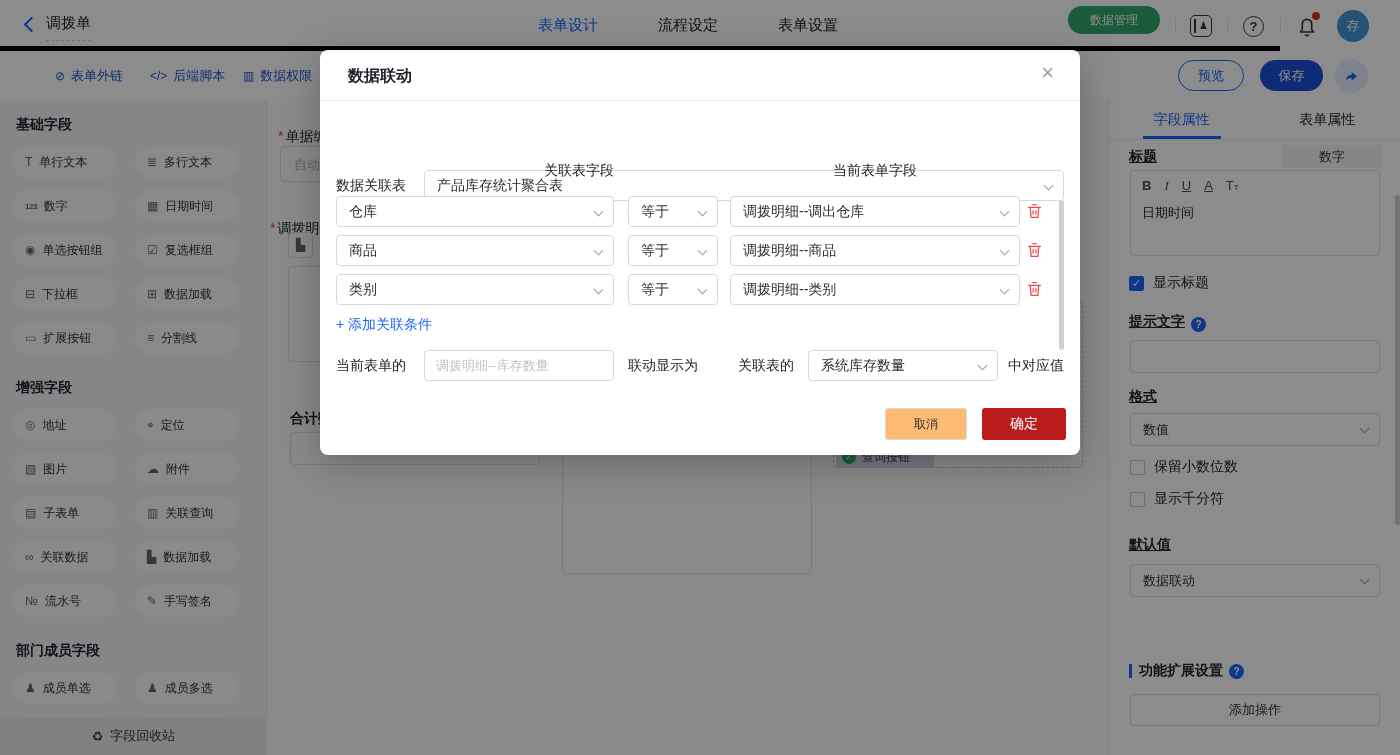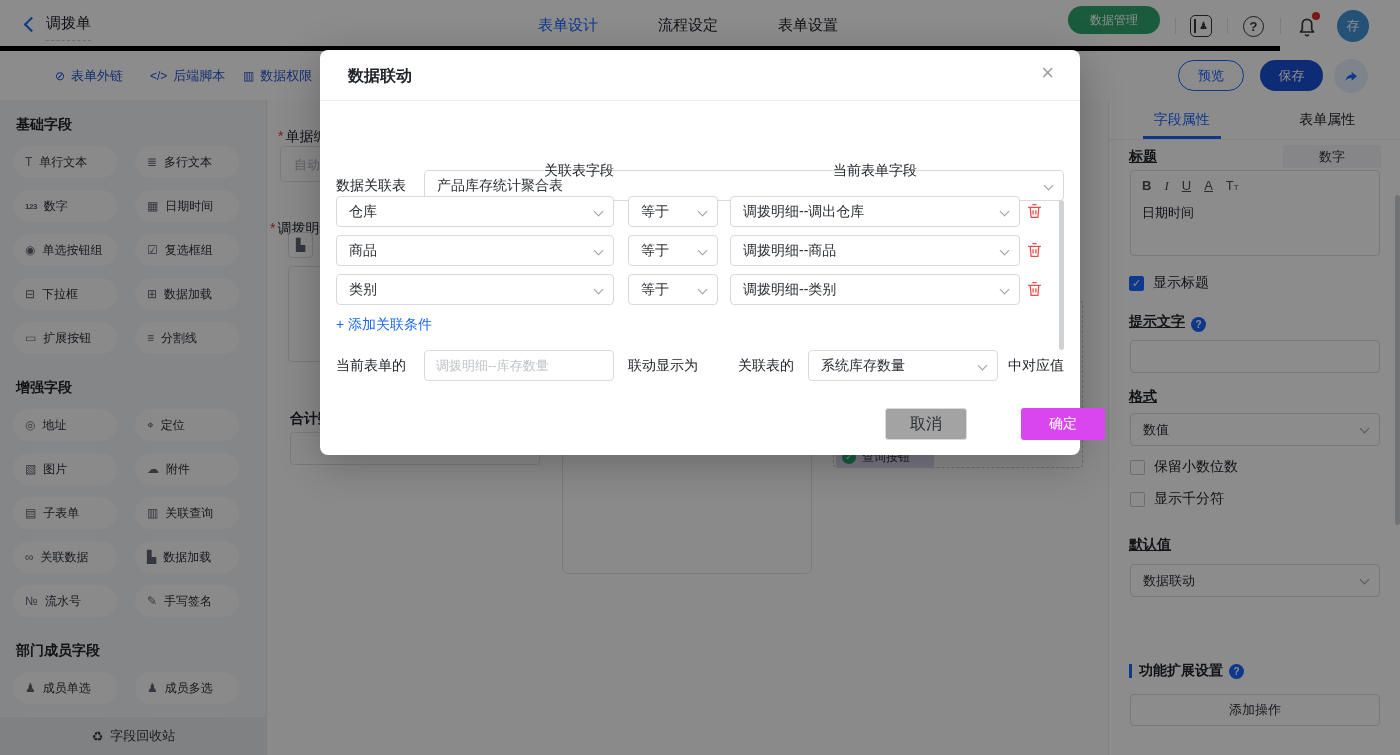--- a/index.html
+++ b/index.html
@@ -84,22 +84,22 @@
   .m-close { position:absolute; right:26px; top:12px; font-size:22px; color:#9aa0a6; cursor:pointer; line-height:1; }
   .m-divider { position:absolute; left:0; top:50px; width:100%; height:1px; background:#ededef; }
   .m-label { position:absolute; font-size:14px; color:#20242b; white-space:nowrap; }
   .m-select { position:absolute; height:31px; border:1px solid #d7d9de; border-radius:4px; background:#fff; display:flex; align-items:center; padding:0 12px; font-size:14px; color:#2b2f36; cursor:pointer; }
   .chev { position:absolute; right:11px; top:11px; width:7px; height:7px; border-right:1.5px solid #9aa0a6; border-bottom:1.5px solid #9aa0a6; transform:rotate(45deg); }
   .m-colhd { position:absolute; font-size:14px; color:#20242b; }
   .trash { position:absolute; width:17px; height:18px; cursor:pointer; }
   .add-link { position:absolute; left:16px; top:266px; font-size:14px; color:#1a66ff; cursor:pointer; }
   .m-input { position:absolute; height:31px; border:1px solid #d7d9de; border-radius:4px; padding:0 11px; font-size:13px; color:#8b5cf6; font-family:"Liberation Sans",sans-serif; }
   .m-input::placeholder { color:#bfc3c9; }
-  .btn-cancel { position:absolute; left:565px; top:358px; width:82px; height:32px; border:1px solid #d7d9de; border-radius:3px; background:#a3a3a3; font-size:16px; color:#2b2f36; display:flex; align-items:center; justify-content:center; cursor:pointer; }
-  .btn-ok { position:absolute; left:662px; top:358px; width:84px; height:32px; border-radius:3px; background:#d946ef; font-size:14px; color:#fff; display:flex; align-items:center; justify-content:center; cursor:pointer;margin-left:39px; }
+  .btn-cancel { position:absolute; left:565px; top:358px; width:82px; height:32px; border:1px solid #d7d9de; border-radius:3px; background:#fdba74; font-size:12px; color:#2b2f36; display:flex; align-items:center; justify-content:center; cursor:pointer; }
+  .btn-ok { position:absolute; left:662px; top:358px; width:84px; height:32px; border-radius:3px; background:#b91c1c; font-size:14px; color:#fff; display:flex; align-items:center; justify-content:center; cursor:pointer; }
 </style>
 </head>
 <body>
 
 <div class="topbar">
   <span class="back-chev"></span>
   <div class="doc-title">调拨单</div>
   <div class="top-tabs">
     <span class="top-tab active">表单设计</span>
     <span class="top-tab">流程设定</span>

